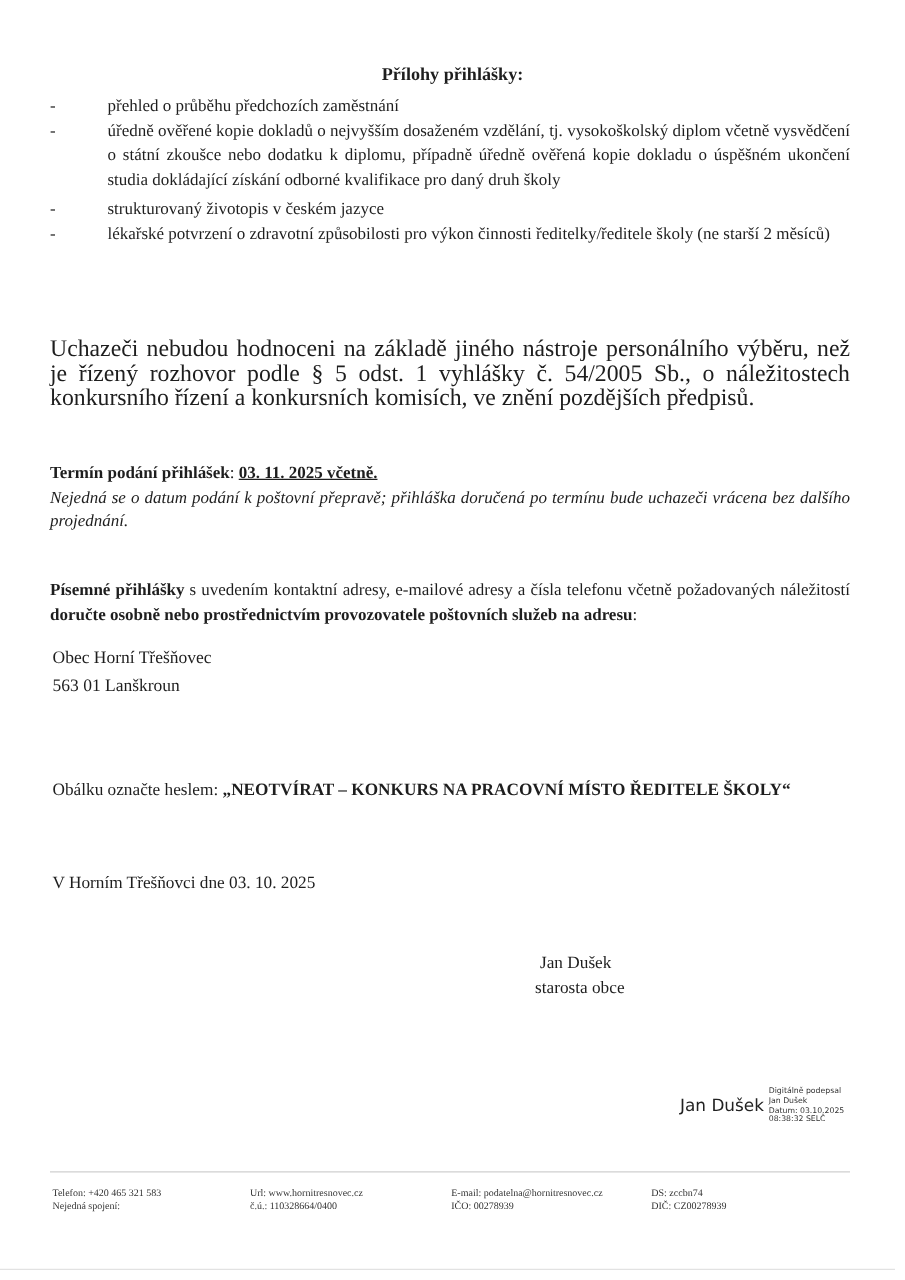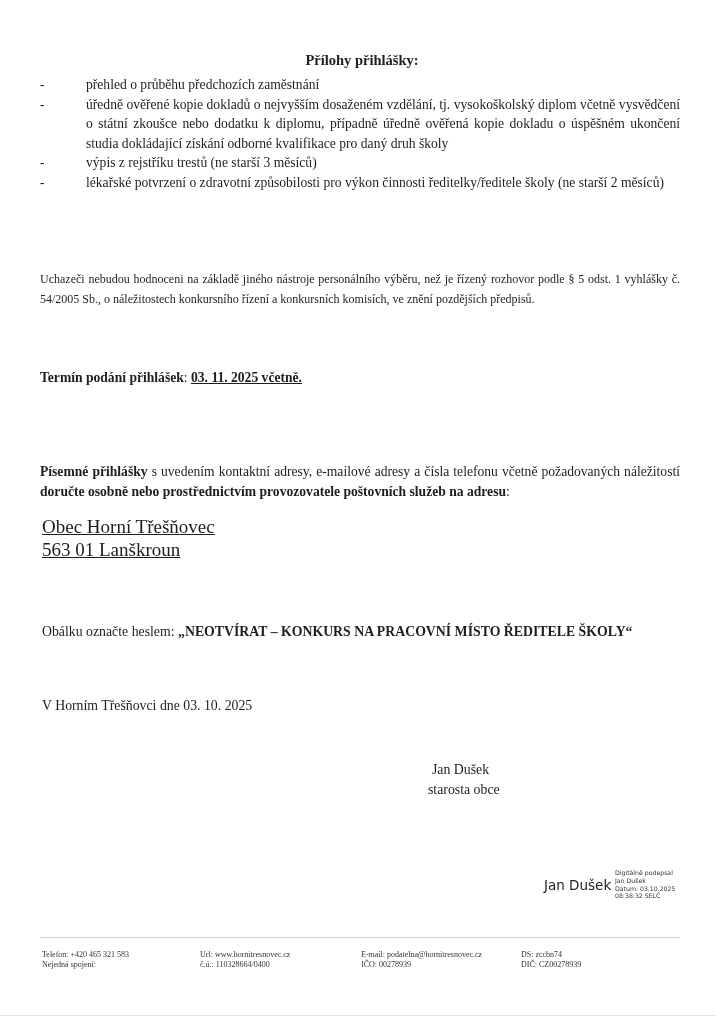--- a/index.html
+++ b/index.html
@@ -9,56 +9,57 @@
     }
     .abs { position: absolute; }
     .heading {
       left: 0; width: 724px; top: 52px; text-align: center;
       font-weight: bold; font-size: 14.5px;
     }
     .list { left: 40px; top: 75px; width: 640px; margin: 0; padding: 0; list-style: none; font-size: 13.6px; line-height: 19.5px; }
     .list li { position: relative; padding-left: 46px; text-align: justify; }
     .list li::before { content: "-"; position: absolute; left: 0; top: 0; }
     .list li.gap { margin-top: 4px; }
-    .para { left: 40px; width: 640px; font-size: 12px; line-height: 19.5px; text-align: justify; }
+    .para { left: 40px; width: 640px; font-size: 19px; line-height: 19.5px; text-align: justify; }
     .para-1 { top: 270px; }
     .deadline { left: 40px; top: 368px; width: 650px; font-size: 13.6px; line-height: 19.5px; }
     .deadline b { font-weight: bold; text-align: center; }
     .deadline .date { font-weight: bold; text-decoration: underline; }
     .note { font-style: italic; text-align: justify; display: block; width: 640px; }
     .submit { left: 40px; top: 462px; width: 640px; font-size: 13.6px; line-height: 19.5px; text-align: justify; }
-    .address { left: 42px; top: 516px; font-size: 19px; line-height: 22.5px; text-decoration: underline; }
+    .address { left: 42px; top: 516px; font-size: 14px; line-height: 22.5px; }
     .envelope { left: 42px; top: 624px; font-size: 13.8px; }
     .envelope b { font-weight: bold; }
     .place-date { left: 42px; top: 698px; font-size: 13.8px; }
     .signer { left: 432px; top: 760px; font-size: 13.8px; line-height: 20px; }
     .signer .role { display: block; margin-left: -4px; }
     .digsig-name { left: 544px; top: 877px; font-family: "DejaVu Sans", sans-serif; font-size: 13.5px; color: #222; }
     .digsig-meta { left: 615px; top: 869px; font-family: "DejaVu Sans", sans-serif; font-size: 6.2px; line-height: 7.8px; color: #333; }
     .footer-line { left: 40px; top: 937px; width: 640px; height: 1px; background: #cfcfcf; }
     .footer-col { top: 950px; font-size: 8px; line-height: 10px; color: #333; }
     .fc1 { left: 42px; } .fc2 { left: 200px; } .fc3 { left: 361px; } .fc4 { left: 521px; }
     .bottom-line { left: 0; top: 1015px; width: 716px; height: 1px; background: #e2e2e2; }
   </style>
 </head>
 <body>
 
 <div class="abs heading">Přílohy přihlášky:</div>
 
 <ul class="abs list">
   <li>přehled o průběhu předchozích zaměstnání</li>
   <li>úředně ověřené kopie dokladů o nejvyšším dosaženém vzdělání, tj. vysokoškolský diplom včetně vysvědčení o státní zkoušce nebo dodatku k diplomu, případně úředně ověřená kopie dokladu o úspěšném ukončení studia dokládající získání odborné kvalifikace pro daný druh školy</li>
-  <li>výpis z rejstříku trestů (ne starší 3 měsíců)</li>
+  <li class="gap">strukturovaný životopis v českém jazyce</li>
   <li>lékařské potvrzení o zdravotní způsobilosti pro výkon činnosti ředitelky/ředitele školy (ne starší 2 měsíců)</li>
 </ul>
 
 <div class="abs para para-1">Uchazeči nebudou hodnoceni na základě jiného nástroje personálního výběru, než je řízený rozhovor podle § 5 odst. 1 vyhlášky č. 54/2005 Sb., o náležitostech konkursního řízení a konkursních komisích, ve znění pozdějších předpisů.</div>
 
 <div class="abs deadline">
   <b>Termín podání přihlášek</b><span>: </span><span class="date">03. 11. 2025 včetně.</span>
+  <span class="note">Nejedná se o datum podání k poštovní přepravě; přihláška doručená po termínu bude uchazeči vrácena bez dalšího projednání.</span>
 </div>
 
 <div class="abs submit">
   <b>Písemné přihlášky</b><span> s uvedením kontaktní adresy, e-mailové adresy a čísla telefonu včetně požadovaných náležitostí </span><b>doručte osobně nebo prostřednictvím provozovatele poštovních služeb na adresu</b><span>:</span>
 </div>
 
 <div class="abs address">
   <div>Obec Horní Třešňovec</div>
   <div>563 01 Lanškroun</div>
 </div>

